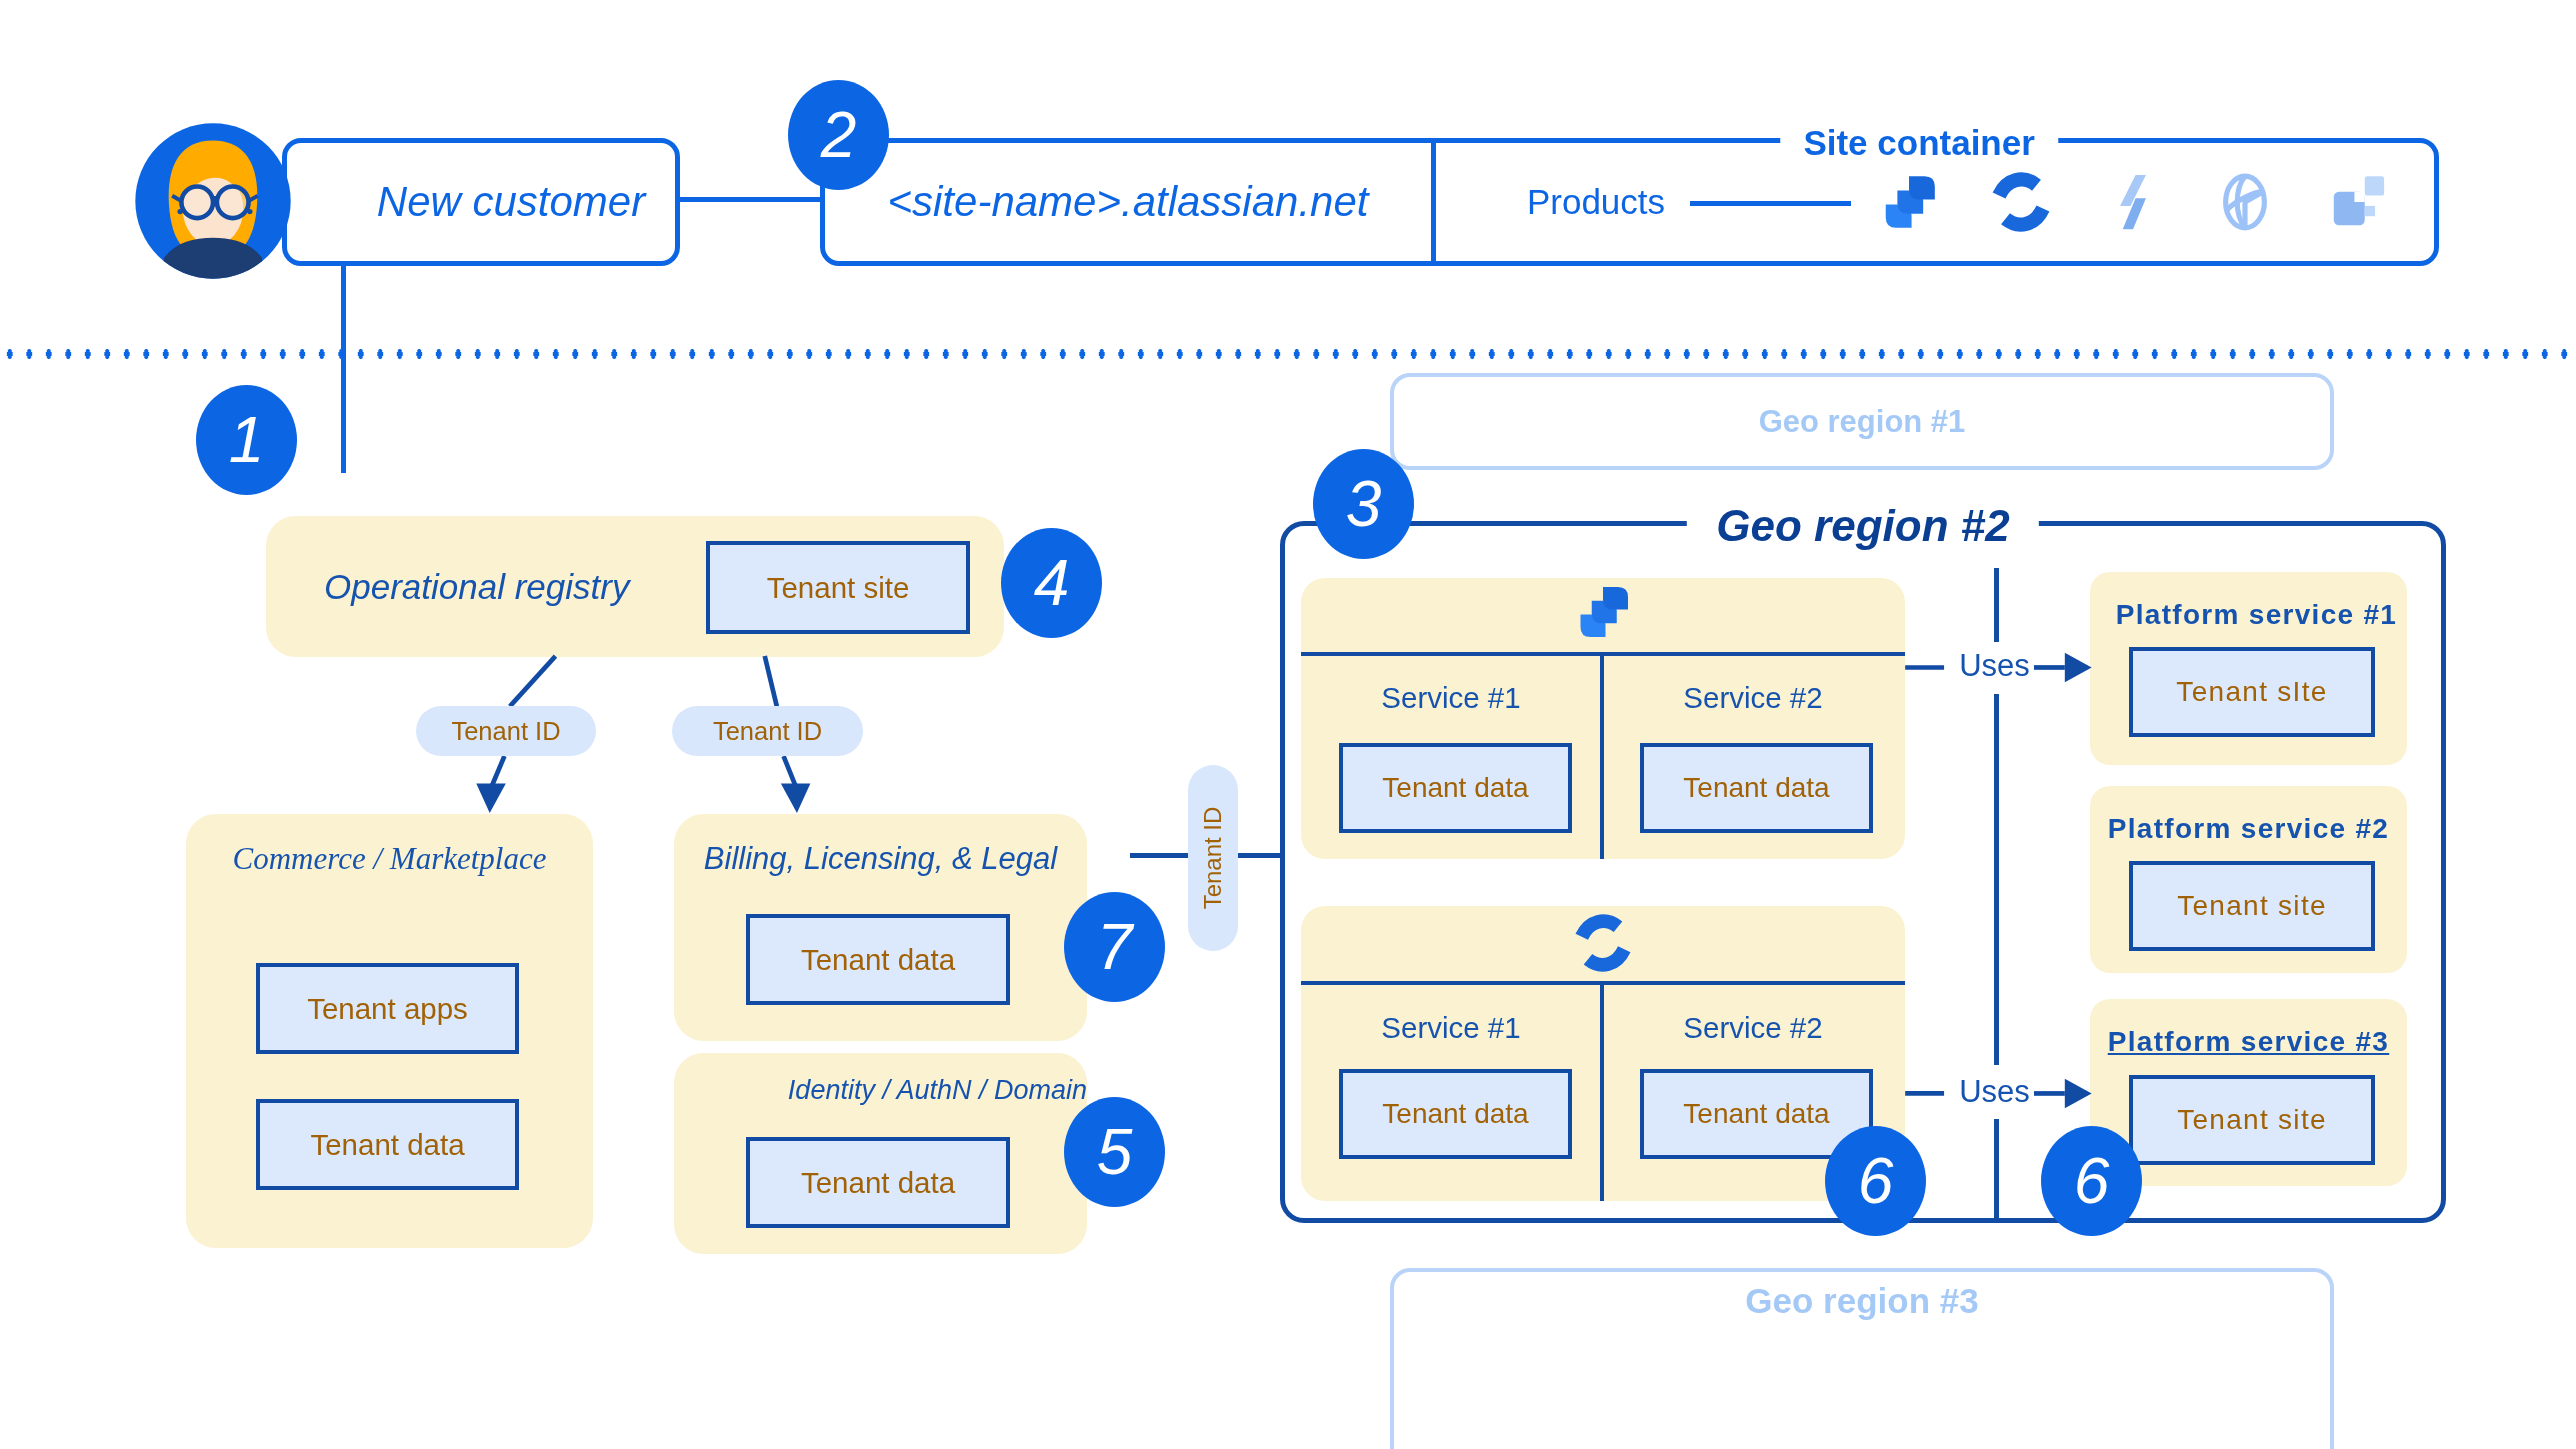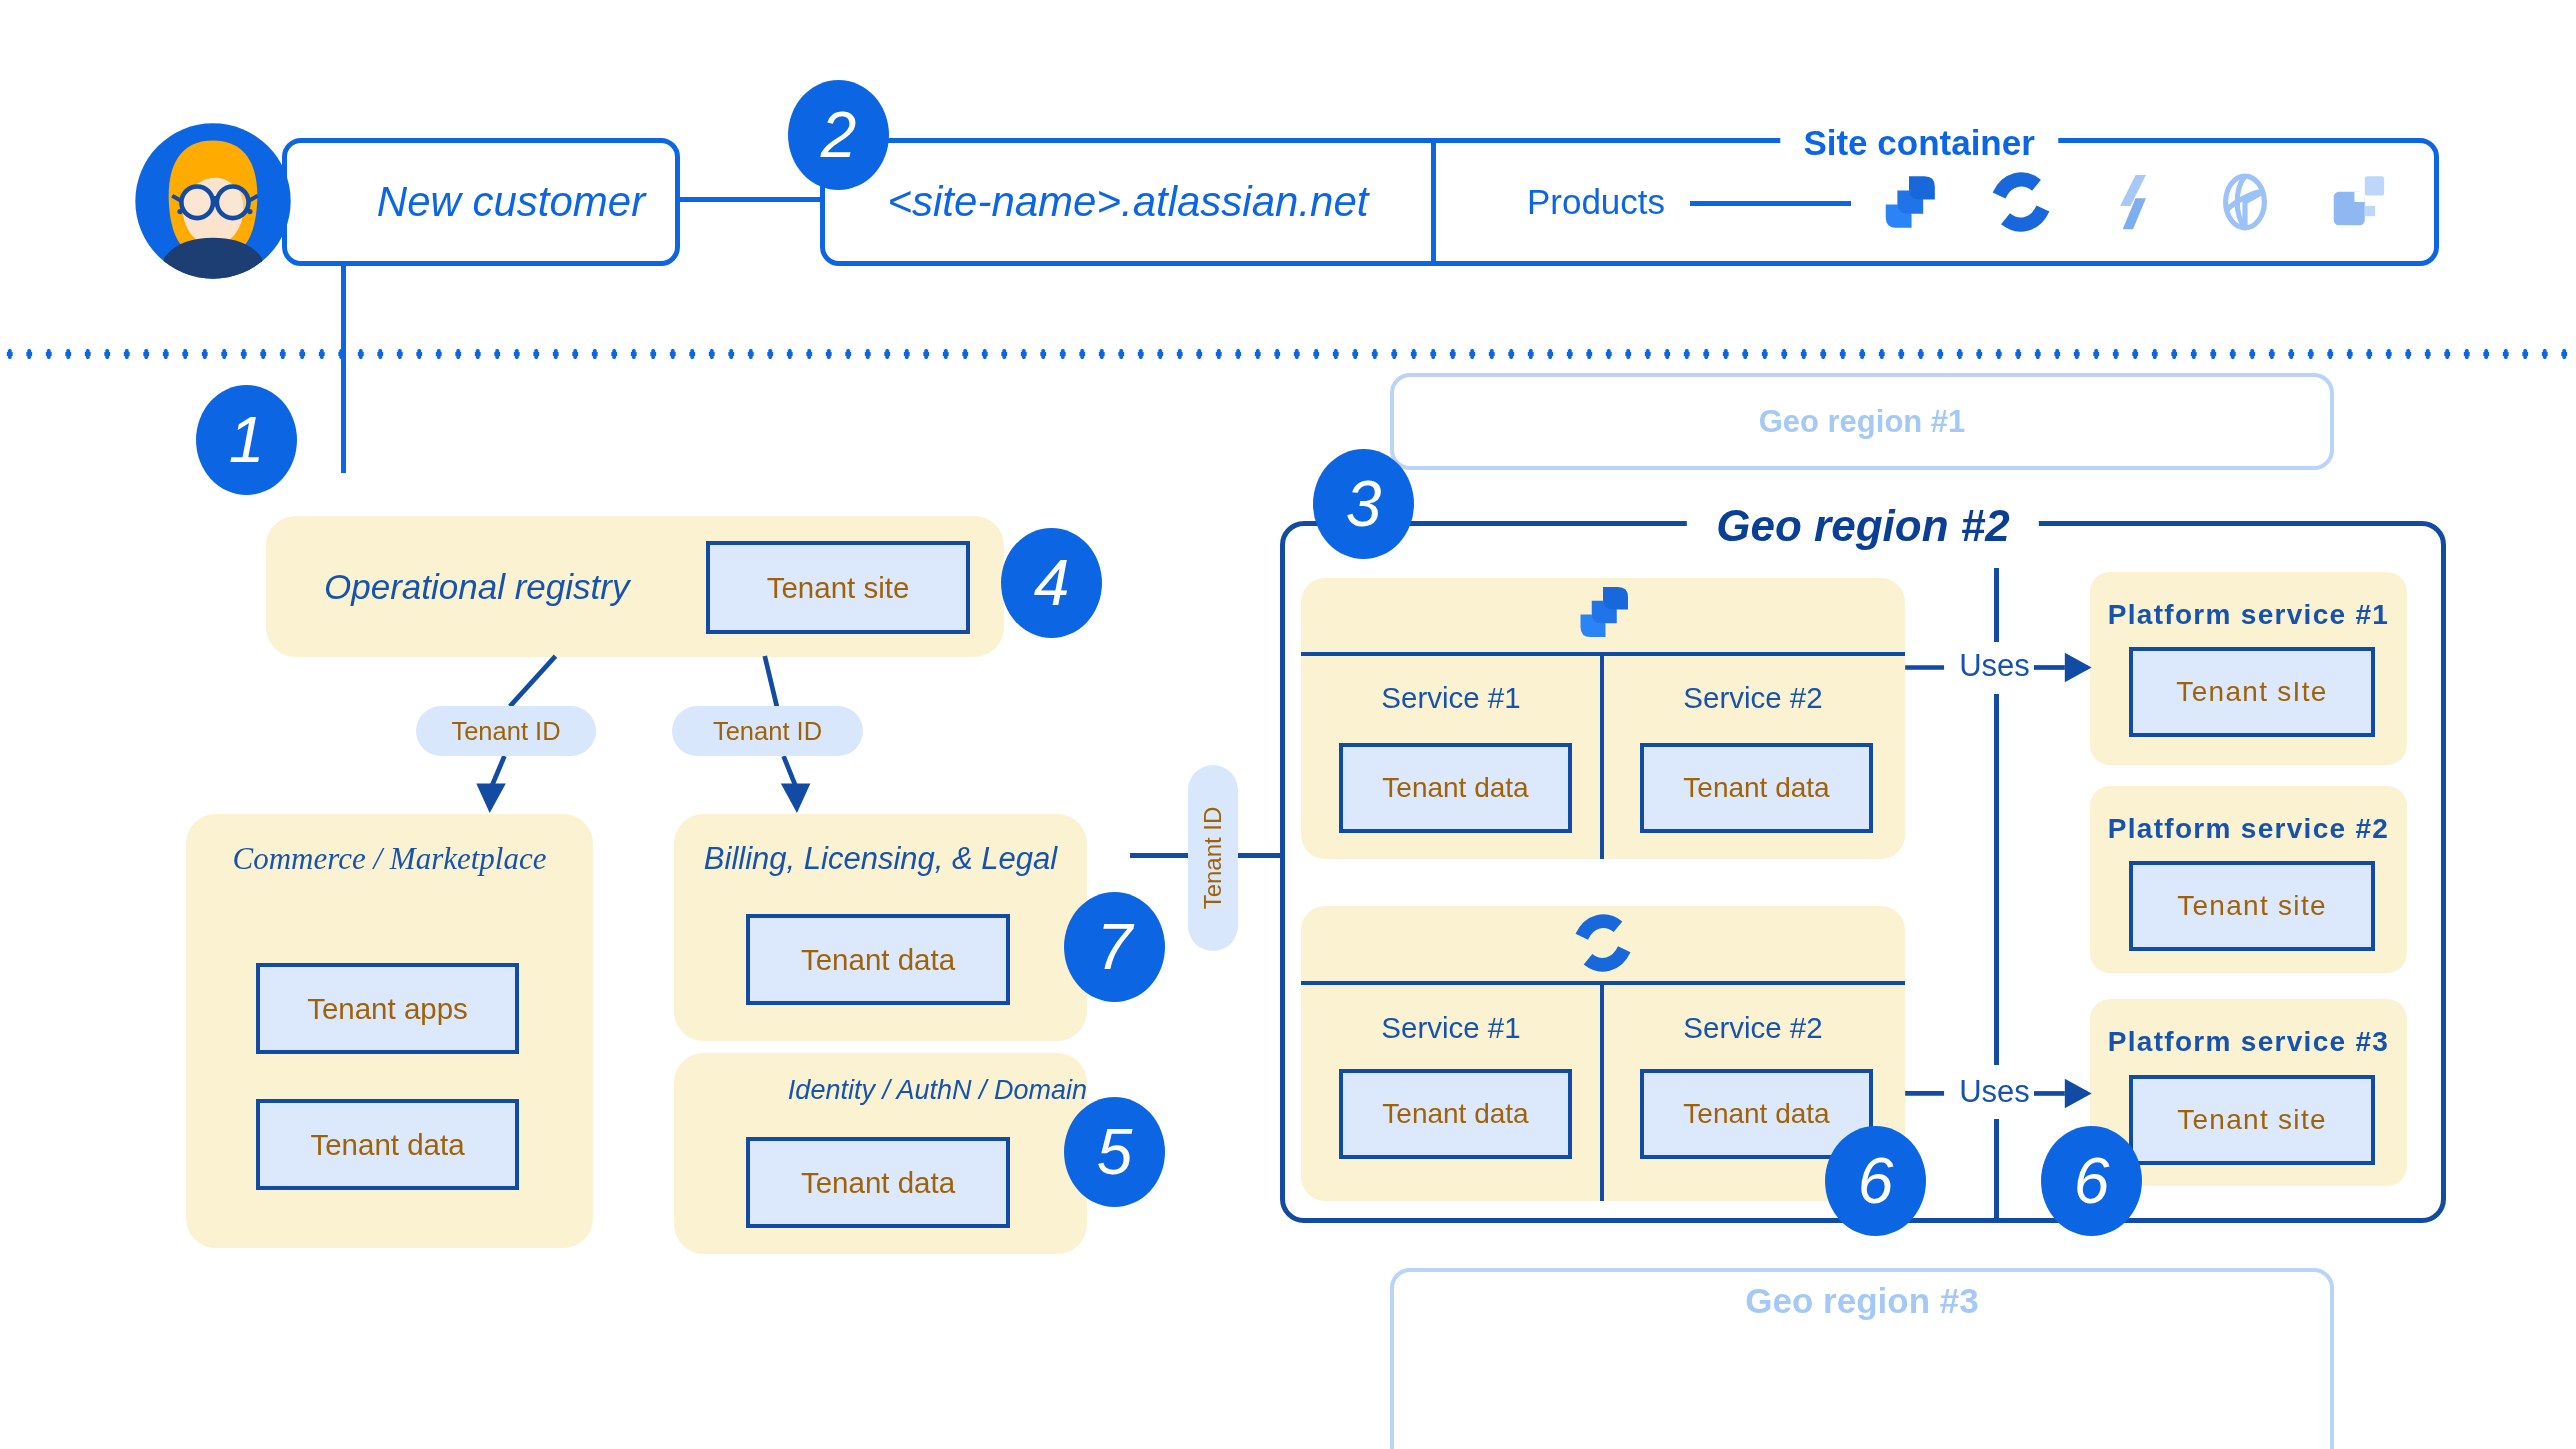--- a/index.html
+++ b/index.html
@@ -207,35 +207,35 @@
   </div>
 
   <div class="abs nline" style="left:1994px;top:568px;width:4.7px;height:74px;"></div>
   <div class="abs nline" style="left:1994px;top:694px;width:4.7px;height:371px;"></div>
   <div class="abs nline" style="left:1994px;top:1119px;width:4.7px;height:101px;"></div>
 
   <div class="abs navy-t it" style="left:1951px;top:648px;width:87px;text-align:center;font-size:31px;font-style:normal;">Uses</div>
   <div class="abs navy-t" style="left:1951px;top:1074px;width:87px;text-align:center;font-size:31px;">Uses</div>
 
   <div class="abs panel" style="left:2090px;top:572px;width:317px;height:193px;border-radius:20px;">
-    <div class="abs ptitle" style="left:0;top:27px;width:100%;">Platform service #1</div>
+    <div class="abs ptitle" style="left:8px;top:27px;width:100%;">Platform service #1</div>
   </div>
   <div class="abs databox" style="left:2129px;top:647px;width:238px;height:82px;font-size:28px;letter-spacing:1.3px;">
     <span>Tenant sIte</span>
   </div>
 
   <div class="abs panel" style="left:2090px;top:786px;width:317px;height:187px;border-radius:20px;">
     <div class="abs ptitle" style="left:0;top:27px;width:100%;">Platform service #2</div>
   </div>
   <div class="abs databox" style="left:2129px;top:861px;width:238px;height:82px;font-size:28px;letter-spacing:1.3px;">
     <span>Tenant site</span>
   </div>
 
   <div class="abs panel" style="left:2090px;top:999px;width:317px;height:187px;border-radius:20px;">
-    <div class="abs ptitle" style="left:0;top:27px;width:100%;">Platform service #3</div>
+    <div class="abs ptitle" style="left:0;top:27px;width:100%;text-decoration:underline;">Platform service #3</div>
   </div>
   <div class="abs databox" style="left:2129px;top:1075px;width:238px;height:82px;font-size:28px;letter-spacing:1.3px;">
     <span>Tenant site</span>
   </div>
 
   <div class="abs fadedbox" style="left:1390px;top:1268px;width:936px;height:241px;">
     <div class="faded-t" style="width:100%;text-align:center;padding-top:9.4px;font-size:35px;font-weight:600;">Geo region #3</div>
   </div>
 
   <svg class="abs" style="left:0;top:0;z-index:5;pointer-events:none;" width="2576" height="1449" viewBox="0 0 3840 2160">

